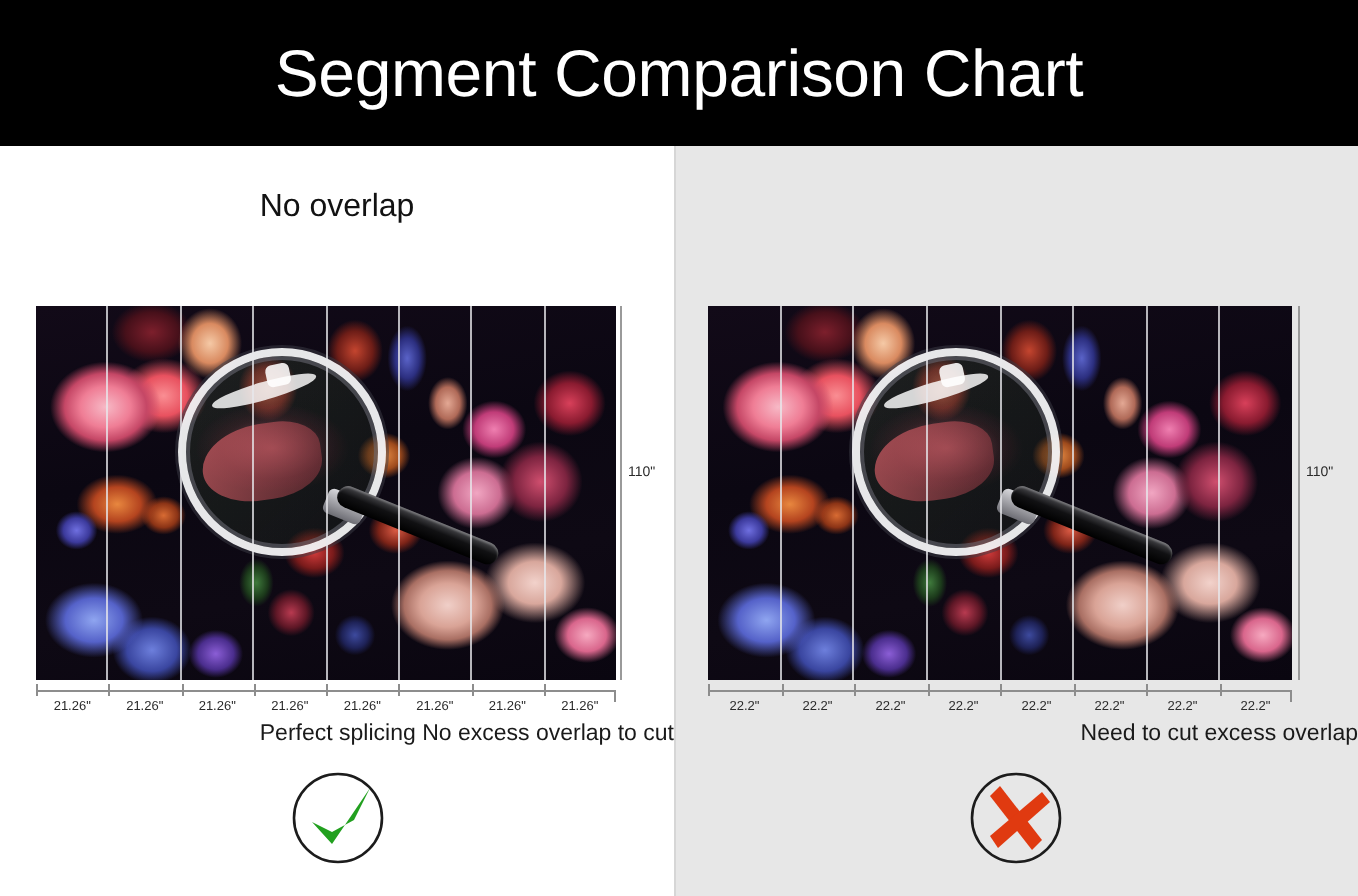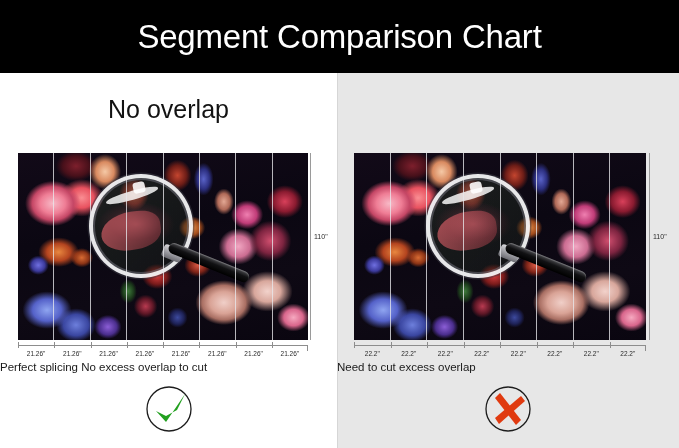--- a/index.html
+++ b/index.html
@@ -64,21 +64,21 @@
   .panel-right {
     width: 342px;
     background: #e7e7e7;
   }
   .panel-heading {
     position: absolute;
     top: 22px;
     left: 0;
     width: 100%;
     text-align: center;
-    font-size: 25px;
+    font-size: 16px;
     color: #121212;
     font-weight: 400;
     white-space: nowrap;
   }
 
   
   .img-wrap {
     position: absolute;
     top: 80px;
   }
@@ -271,21 +271,21 @@
   }
   .panel-left .height-rule  { left: 310px; }
   .panel-right .height-rule { left: 312px; }
 
   
   .caption {
     position: absolute;
     top: 288px;
     left: 0;
     width: 100%;
-    text-align: left;
+    text-align: right;
     font-size: 11.5px;
     color: #1a1a1a;
     white-space: nowrap;
   }
   .verdict {
     position: absolute;
     top: 311px;
     left: 50%;
     transform: translateX(-50%);
     width: 50px;

